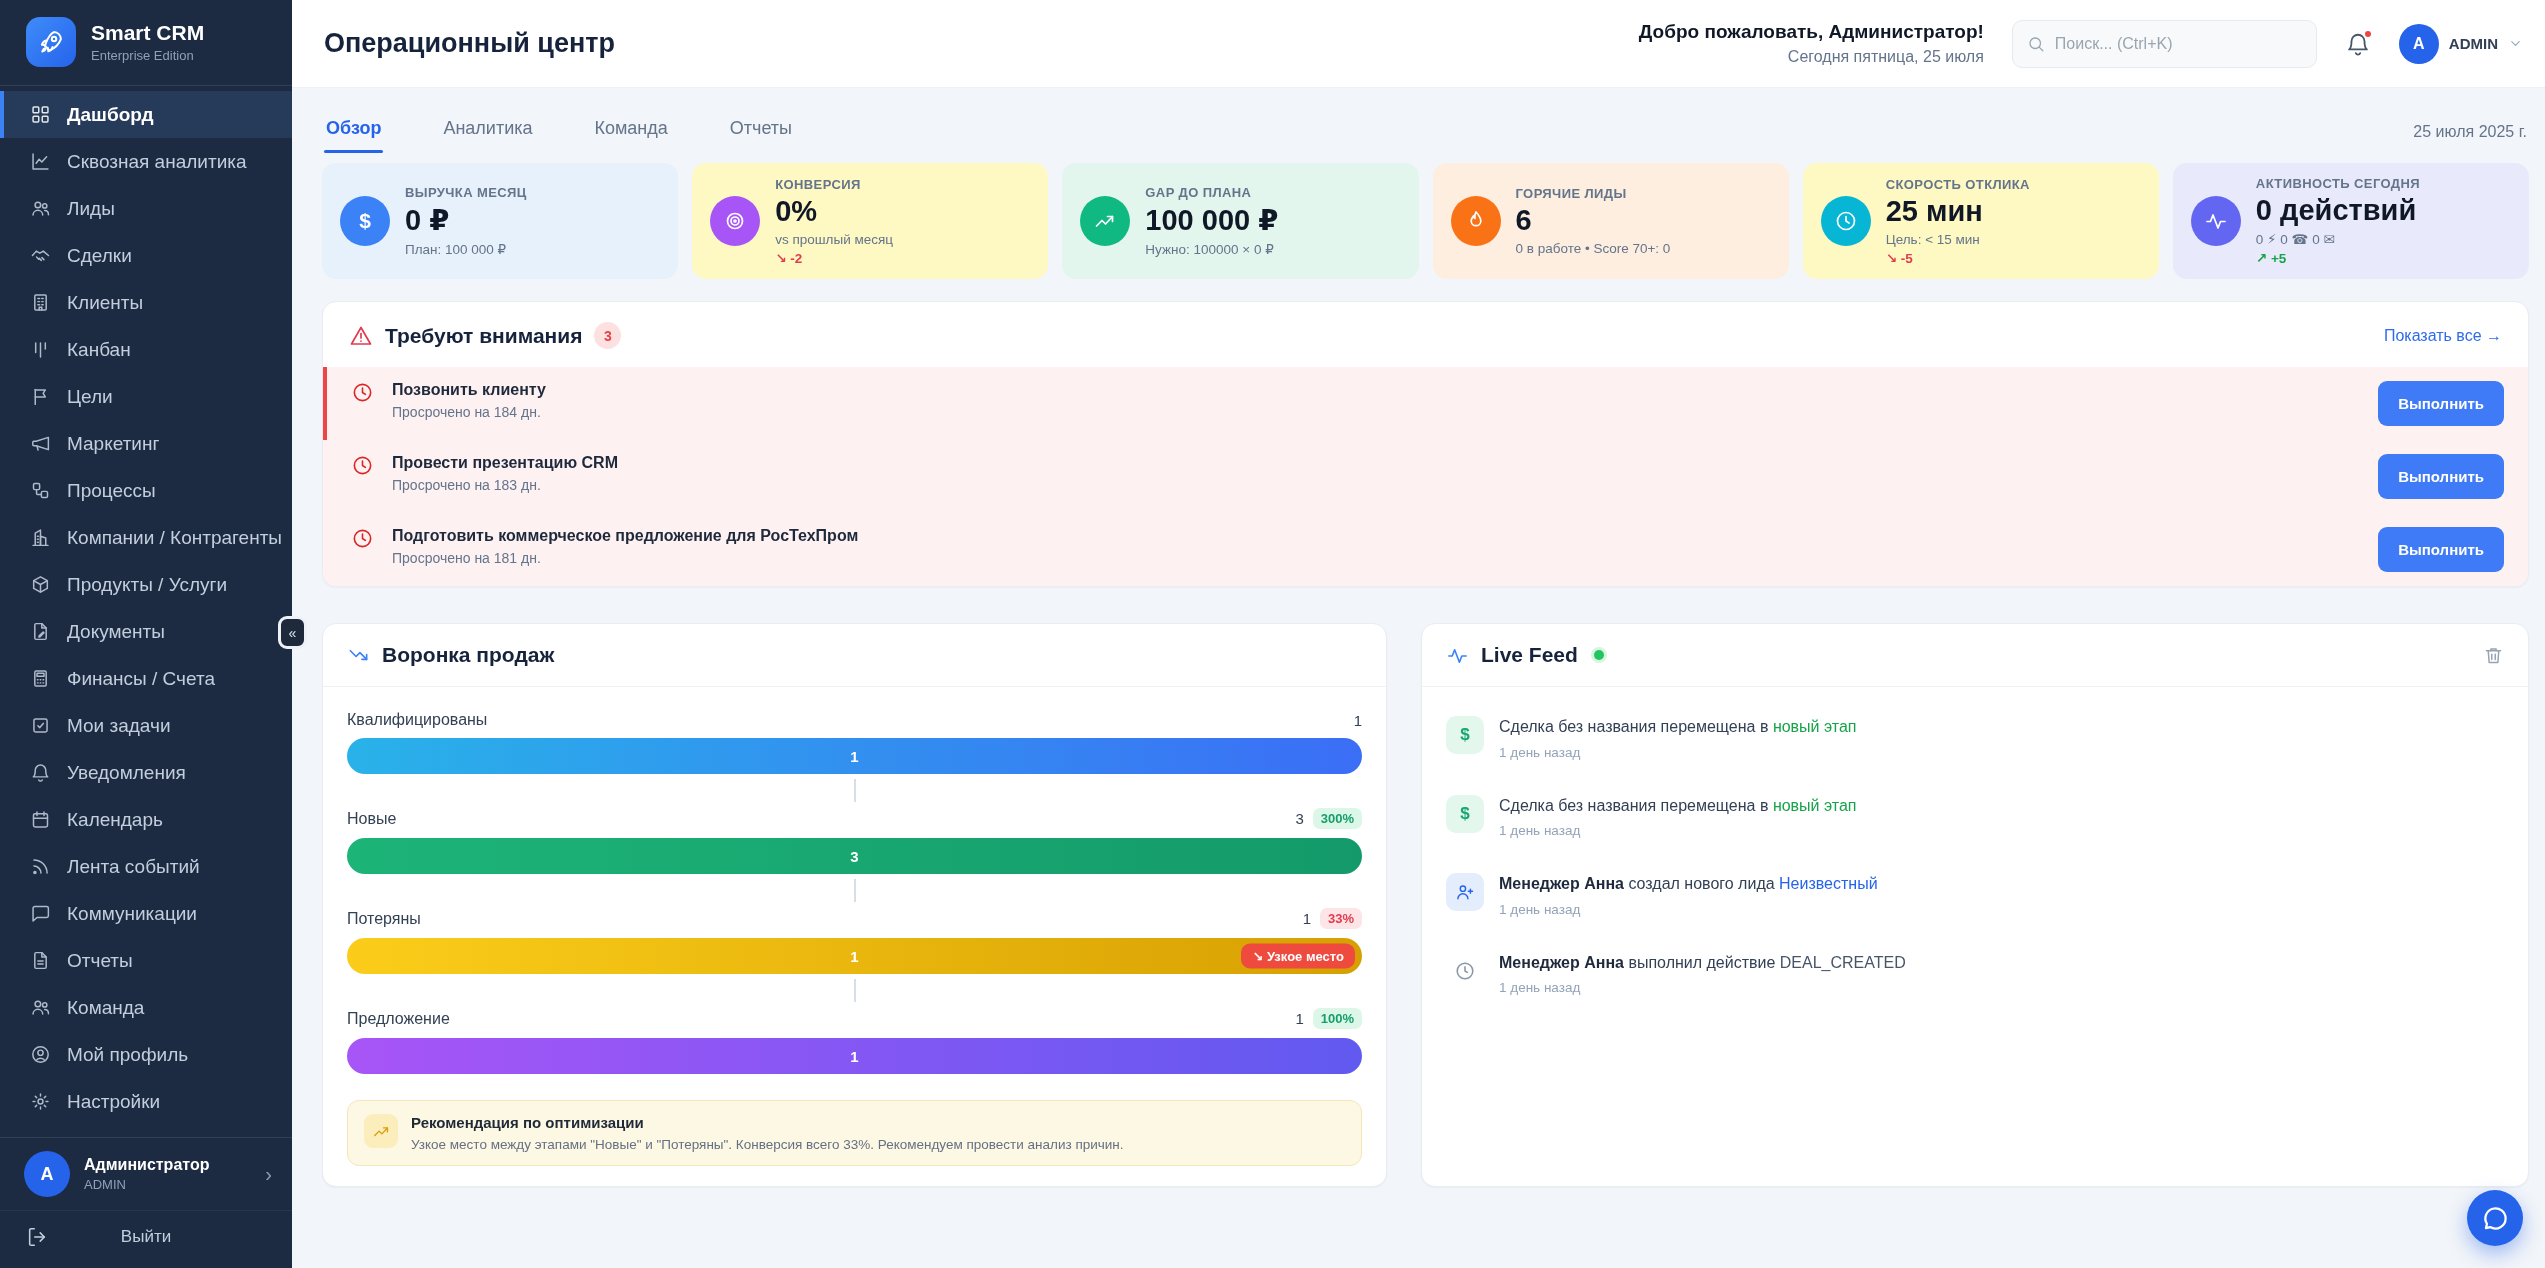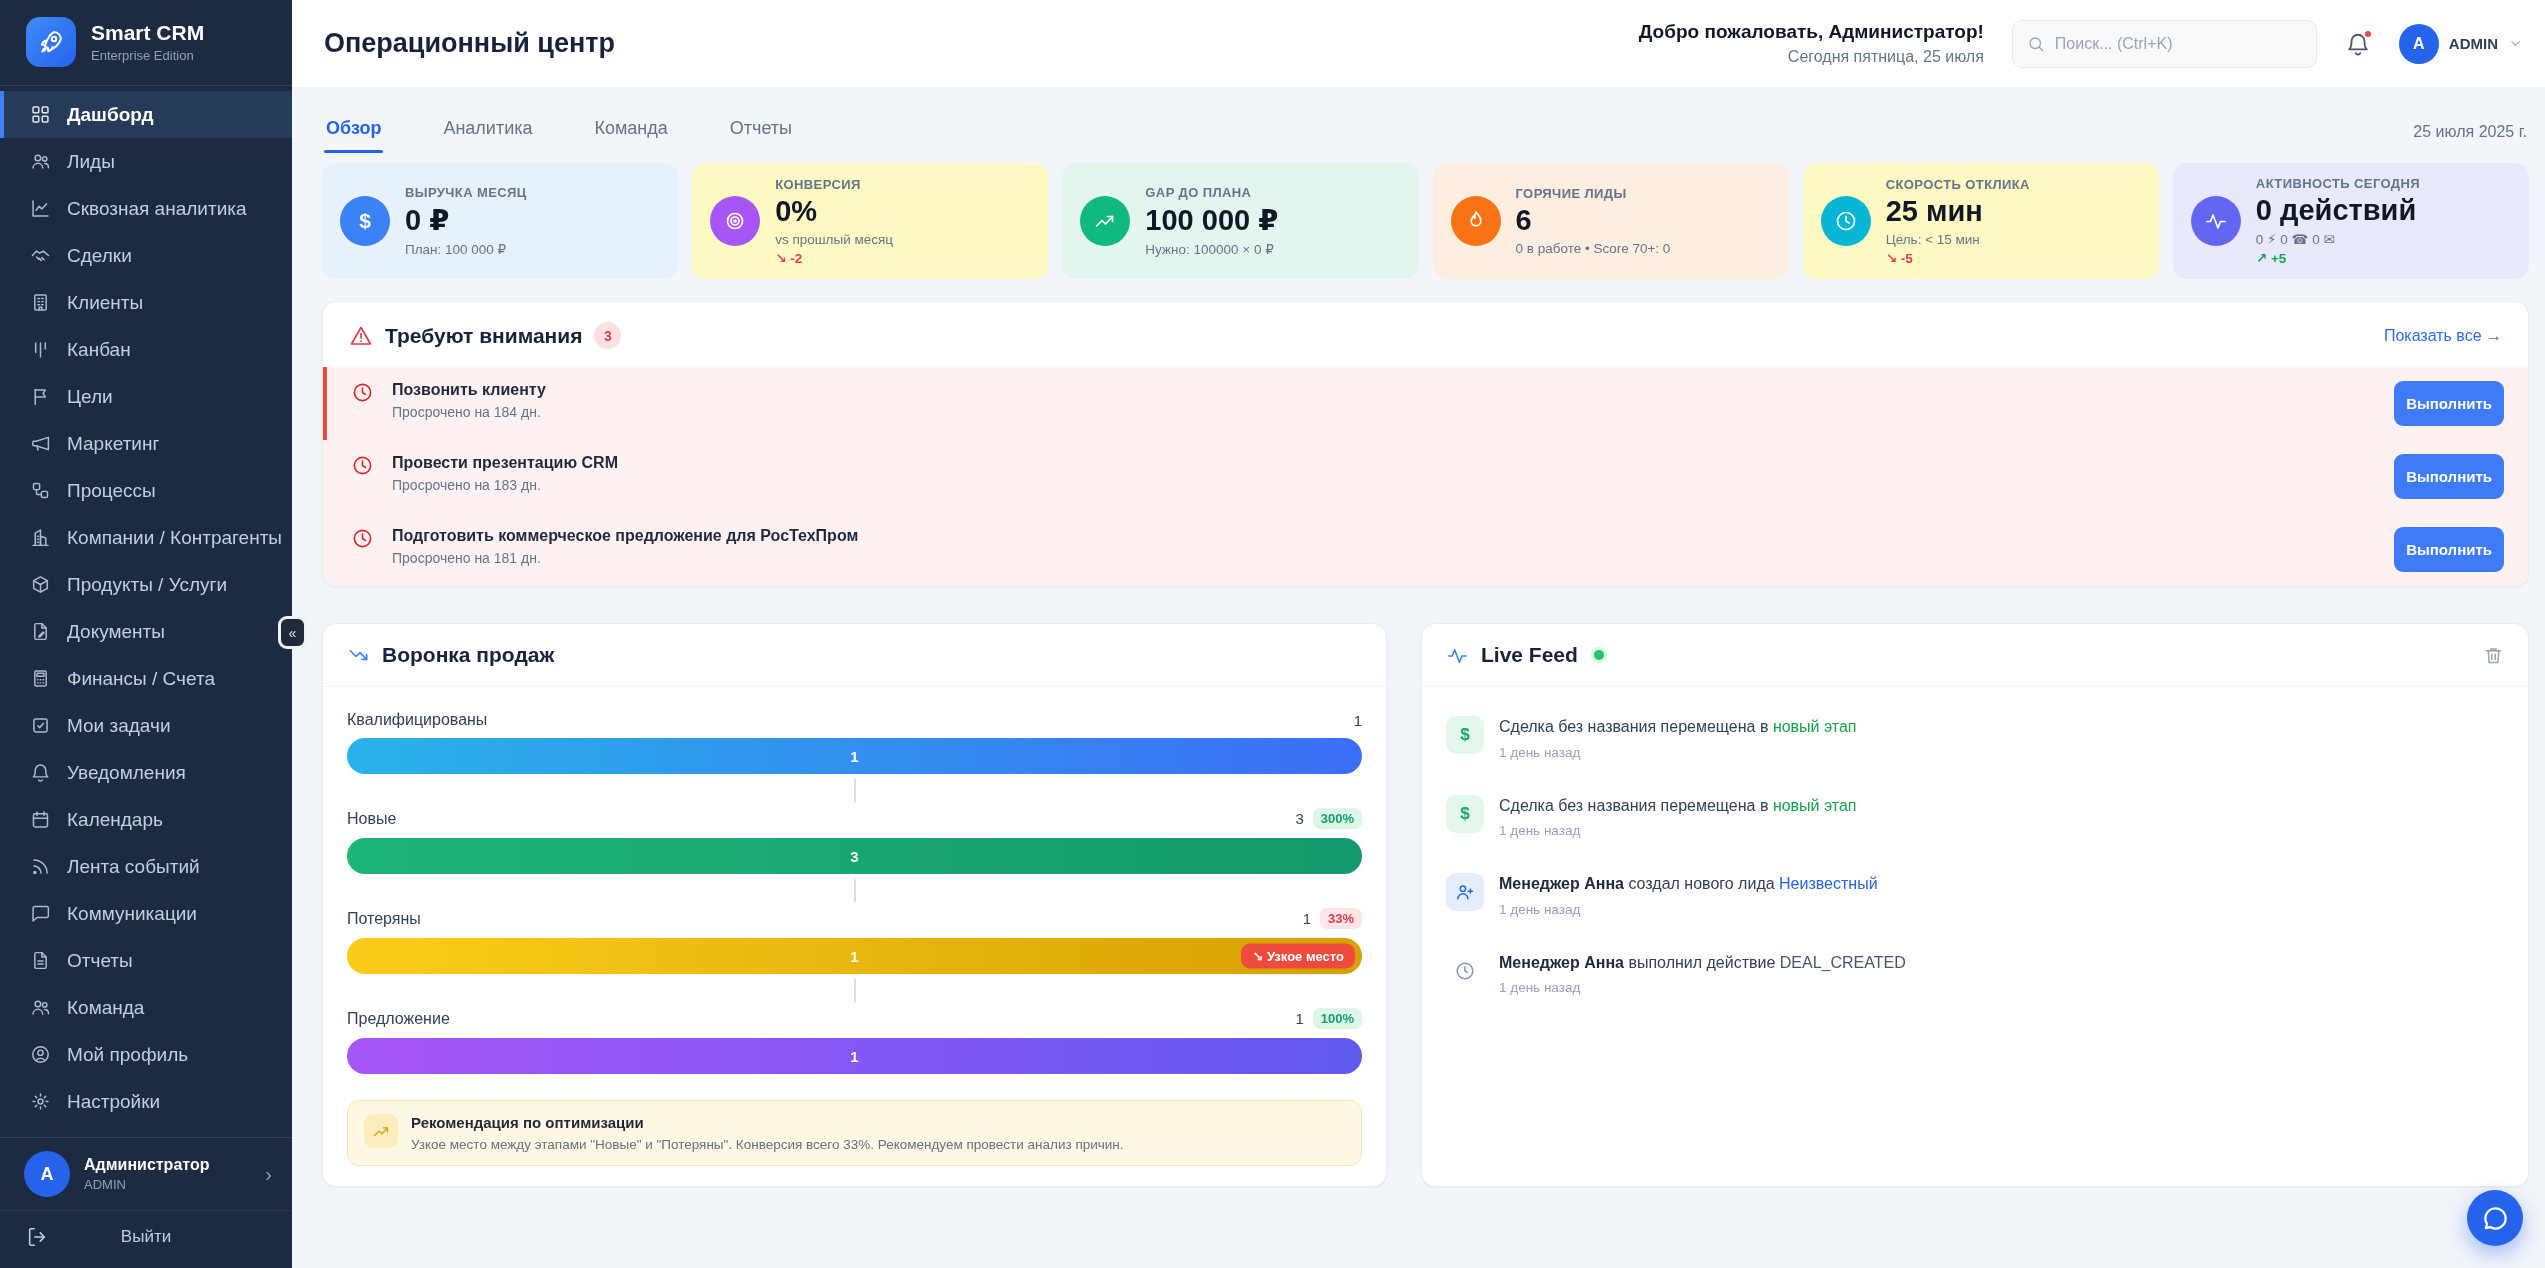--- a/index.html
+++ b/index.html
@@ -77,21 +77,21 @@
   .attention-head svg { width:24px; height:24px; color:#e23b4e; }
   .attention-title { font-size:21px; font-weight:700; color:#16233c; }
   .attention-badge { min-width:27px; height:27px; padding:0 8px; border-radius:50%; background:#fde1e1; color:#e04444; font-size:14px; font-weight:700; display:flex; align-items:center; justify-content:center; }
   .show-all { margin-left:auto; color:#2f6bed; font-size:16px; cursor:pointer; }
   .tasks-wrap { background:#fdf1f2; }
   .task-row { display:flex; padding:14px 24px 14px 24px; height:73px; border-left:4px solid transparent; }
   .task-row.first { border-left-color:#ef4444; }
   .task-row svg { width:23px; height:23px; color:#dc2626; flex:0 0 23px; margin-right:18px; }
   .task-title { font-size:16px; font-weight:700; color:#1e293b; }
   .task-sub { font-size:14px; color:#64748b; margin-top:5px; }
-  .task-btn { margin-left:auto; background:#3f7bf6; color:#fff; border:none; font-family:inherit; font-size:15px; font-weight:600; padding:10px 12px; border-radius:9px; cursor:pointer; }
+  .task-btn { margin-left:auto; background:#3f7bf6; color:#fff; border:none; font-family:inherit; font-size:15px; font-weight:600; padding:10px 20px; border-radius:9px; cursor:pointer; }
 
   .bottom-grid { display:grid; grid-template-columns:1065px 1fr; gap:34px; margin-top:36px; }
   .panel-head { display:flex; align-items:center; gap:12px; padding:19px 24px; border-bottom:1px solid #eef1f5; }
   .panel-title { font-size:21px; font-weight:700; color:#16233c; }
   .panel-head svg { width:23px; height:23px; color:#3b82f6; }
   .live-dot { width:10px; height:10px; border-radius:50%; background:#22c55e; box-shadow:0 0 0 3px rgba(34,197,94,.18); margin-left:4px; }
   .trash-btn { margin-left:auto; color:#97a3b2; cursor:pointer; display:flex; }
   .trash-btn svg { width:21px; height:21px; color:#97a3b2; }
 
   
@@ -158,33 +158,33 @@
         <svg class="ic" viewBox="0 0 24 24">
           <rect x="3.5" y="3.5" width="6.5" height="6.5" rx="1"></rect>
           <rect x="14" y="3.5" width="6.5" height="6.5" rx="1"></rect>
           <rect x="3.5" y="14" width="6.5" height="6.5" rx="1"></rect>
           <rect x="14" y="14" width="6.5" height="6.5" rx="1"></rect>
         </svg>
         <span>Дашборд</span>
       </div>
     <div class="nav-item">
         <svg class="ic" viewBox="0 0 24 24">
+          <path d="M3.5 3.5v17h17"></path>
+          <path d="M7 14l3.5-4.5 3 3L19 6.5"></path>
+        </svg>
+        <span>Сквозная аналитика</span>
+      </div>
+    <div class="nav-item">
+        <svg class="ic" viewBox="0 0 24 24">
           <circle cx="9" cy="8" r="3.2"></circle>
           <path d="M3.5 19.5c0-3 2.5-5.4 5.5-5.4s5.5 2.4 5.5 5.4"></path>
           <circle cx="16.8" cy="9" r="2.5"></circle>
           <path d="M16.8 14.4c2.5 0 4.3 2.1 4.3 4.8"></path>
         </svg>
         <span>Лиды</span>
-      </div>
-    <div class="nav-item">
-        <svg class="ic" viewBox="0 0 24 24">
-          <path d="M3.5 3.5v17h17"></path>
-          <path d="M7 14l3.5-4.5 3 3L19 6.5"></path>
-        </svg>
-        <span>Сквозная аналитика</span>
       </div>
     <div class="nav-item">
         <svg class="ic" viewBox="0 0 24 24">
           <path d="M2.8 12l4.4-5 4 2.4L15.2 7l5.9 5"></path>
           <path d="M7.5 13.8l2.4 2.4M10.6 15.3l2.3 2.3M13.6 14.4l2.3 2.3"></path>
         </svg>
         <span>Сделки</span>
       </div>
     <div class="nav-item">
         <svg class="ic" viewBox="0 0 24 24">

